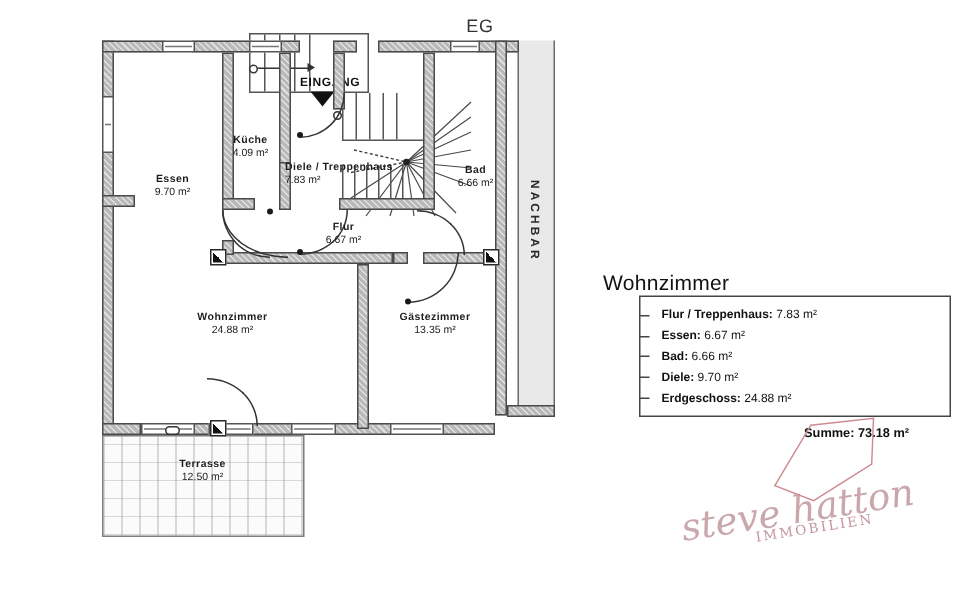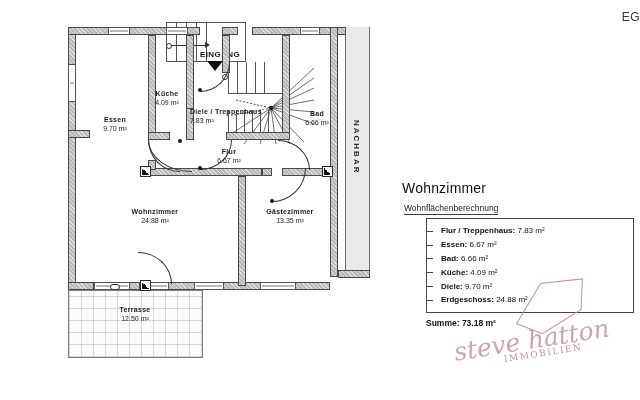--- a/index.html
+++ b/index.html
@@ -11,21 +11,21 @@
     overflow:hidden;
     position:relative;
   }
   #root{position:absolute;inset:0;}
 
   .abs{position:absolute;}
 
   
   #eg-title{
     left:0;top:10px;width:640px;
-    text-align:right;
+    text-align:center;
     font-size:12px;
     letter-spacing:.5px;
     color:#333;
   }
 
   
   #plan{
     left:0;top:40px;width:395px;height:360px;
   }
 
@@ -139,21 +139,21 @@
   .leg-row{
     font-size:8px;font-weight:bold;color:#111;
     padding:2.4px 0 2.4px 14px;position:relative;white-space:nowrap;
   }
   .leg-row::before{
     content:"";position:absolute;left:-1px;top:50%;width:7px;height:1px;background:#444;
   }
   .leg-row .val{font-weight:normal;}
   #summe{
     font-size:8.5px;font-weight:bold;color:#111;
-    width:208px;text-align:left;margin-top:5px;
+    width:208px;text-align:right;margin-top:5px;
     padding-left:28px;box-sizing:border-box;
   }
 
   
   #watermark{
     position:absolute;left:452px;top:338px;width:190px;height:62px;
     transform:rotate(-9deg);transform-origin:left top;
     pointer-events:none;
   }
   #wm-main{
@@ -350,38 +350,33 @@
 
     <div class="room" style="left:98px;top:306px;width:74px;">
       <div class="nm">Terrasse</div>
       <div class="ar">12.50 m²</div>
     </div>
 
   </div>
 
   <div id="legend" class="abs">
     <div id="legend-title">Wohnzimmer</div>
-    <div><span id="legend-sub">Wohnflächenberechnung</span></div>
 
     <div id="legend-box">
       <div class="leg-row">
         <span>Flur / Treppenhaus:</span>
         <span class="val">7.83 m²</span>
       </div>
       <div class="leg-row">
         <span>Essen:</span>
         <span class="val">6.67 m²</span>
       </div>
       <div class="leg-row">
         <span>Bad:</span>
         <span class="val">6.66 m²</span>
-      </div>
-      <div class="leg-row">
-        <span>Küche:</span>
-        <span class="val">4.09 m²</span>
       </div>
       <div class="leg-row">
         <span>Diele:</span>
         <span class="val">9.70 m²</span>
       </div>
       <div class="leg-row">
         <span>Erdgeschoss:</span>
         <span class="val">24.88 m²</span>
       </div>
     </div>

